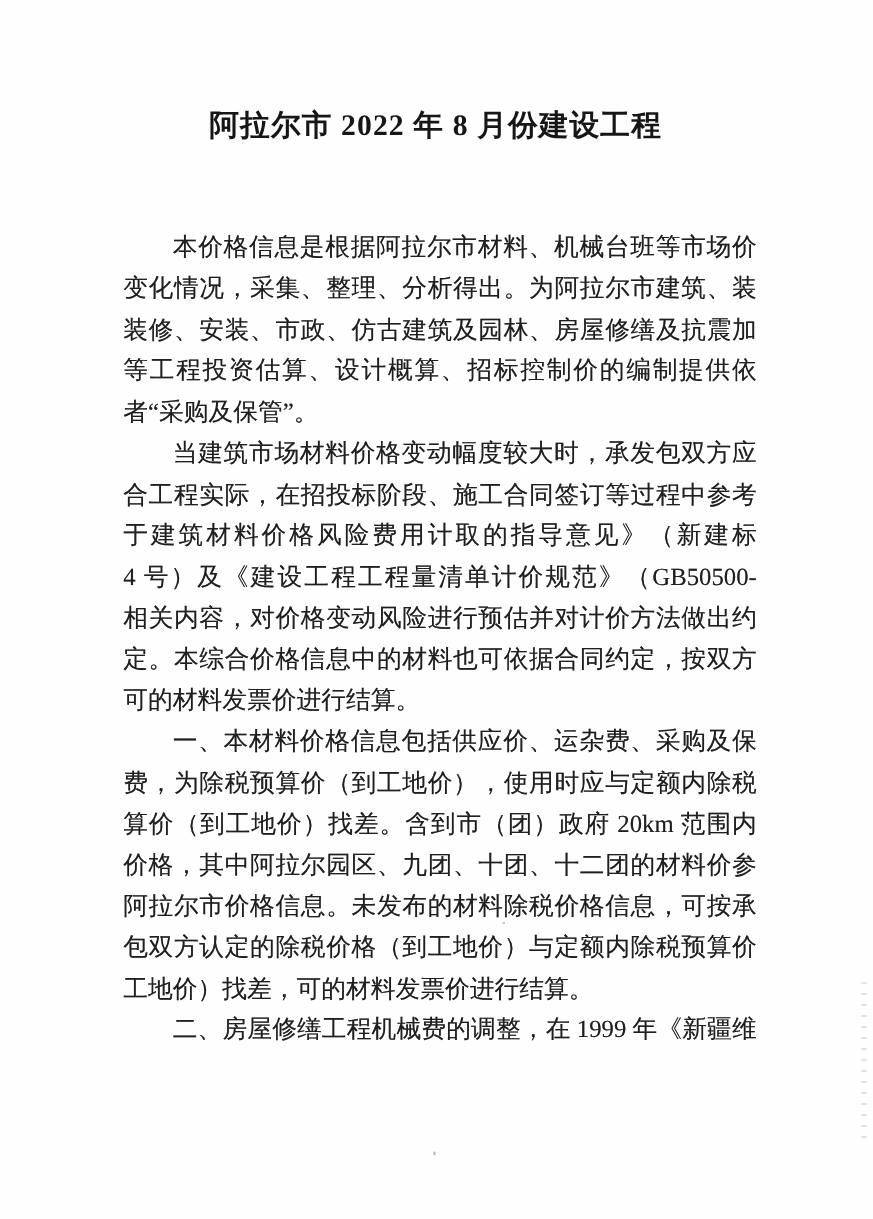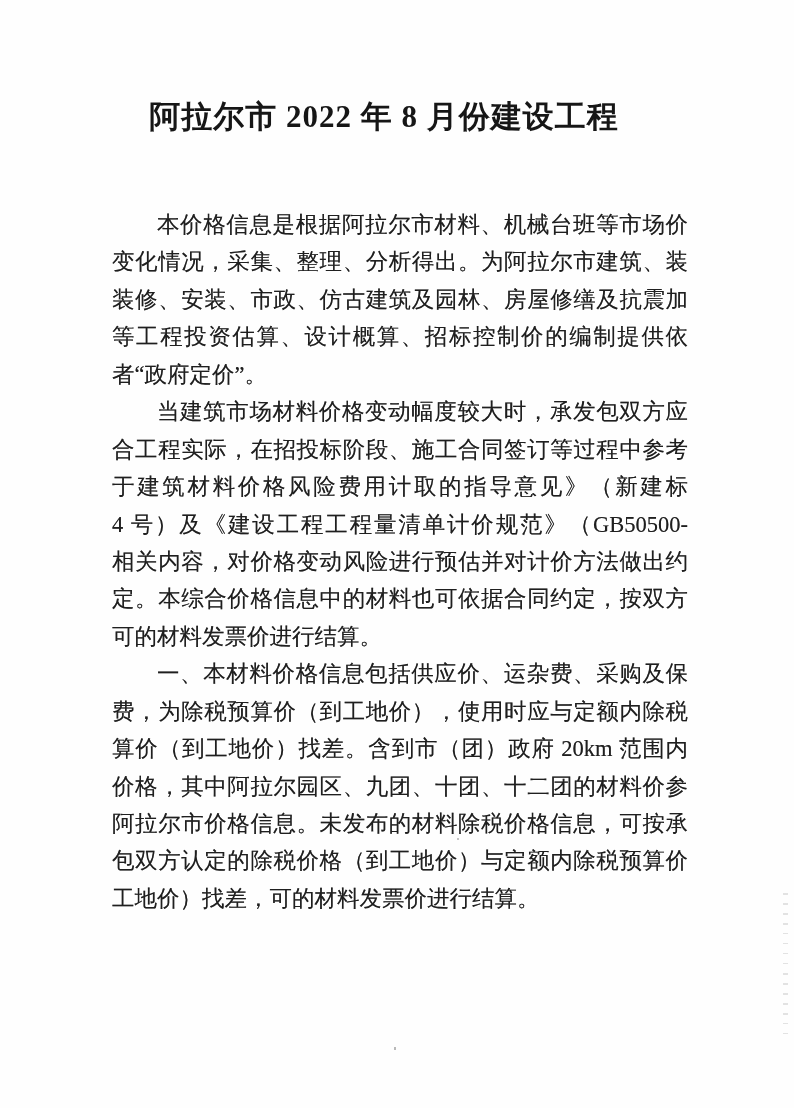--- a/index.html
+++ b/index.html
@@ -7,23 +7,23 @@
     position:relative;
     width:794px;height:1108px;
     background:#fefefe;
     overflow:hidden;
     font-family:"Liberation Serif","DejaVu Serif",serif;
     color:#1d1d1d;
   }
   
   .title{
     position:absolute;
-    top:76px;left:4px;width:760px;
+    top:76px;left:16px;width:760px;
     text-align:center;
-    font-size:31px;
+    font-size:27px;
     font-weight:bold;
     line-height:40px;
     letter-spacing:1px;
     color:#161616;
   }
   .title .tline{display:block;}
   
   .bodytext{
     position:absolute;
     top:206px;left:112px;width:576px;
@@ -59,37 +59,38 @@
   <h1 class="title">
     <span class="tline">阿拉尔市 2022 年 8 月份建设工程</span>
   </h1>
 
   <div class="bodytext">
 
     <div class="line indent">本价格信息是根据阿拉尔市材料、机械台班等市场价格</div>
     <div class="line">变化情况，采集、整理、分析得出。为阿拉尔市建筑、装饰</div>
     <div class="line">装修、安装、市政、仿古建筑及园林、房屋修缮及抗震加固</div>
     <div class="line">等工程投资估算、设计概算、招标控制价的编制提供依据，</div>
-    <div class="line short">者“政府定价”。</div>
+    <div class="line short">者“采购及保管”。</div>
 
     <div class="line indent">当建筑市场材料价格变动幅度较大时，承发包双方应结</div>
     <div class="line">合工程实际，在招投标阶段、施工合同签订等过程中参考《关</div>
     <div class="line">于建筑材料价格风险费用计取的指导意见》（新建标〔2008〕</div>
     <div class="line">4 号）及《建设工程工程量清单计价规范》（GB50500-2013）</div>
     <div class="line">相关内容，对价格变动风险进行预估并对计价方法做出约</div>
     <div class="line">定。本综合价格信息中的材料也可依据合同约定，按双方认</div>
     <div class="line short">可的材料发票价进行结算。</div>
 
     <div class="line indent">一、本材料价格信息包括供应价、运杂费、采购及保管</div>
     <div class="line">费，为除税预算价（到工地价），使用时应与定额内除税预</div>
     <div class="line">算价（到工地价）找差。含到市（团）政府 20km 范围内的</div>
     <div class="line">价格，其中阿拉尔园区、九团、十团、十二团的材料价参照</div>
     <div class="line">阿拉尔市价格信息。未发布的材料除税价格信息，可按承发</div>
     <div class="line">包双方认定的除税价格（到工地价）与定额内除税预算价（到</div>
     <div class="line short">工地价）找差，可的材料发票价进行结算。</div>
 
+    <div class="line indent">二、房屋修缮工程机械费的调整，在 1999 年《新疆维</div>
   </div>
 
   <div class="artifact-strip"></div>
   <div class="speck-1"></div>
   <div class="speck-2"></div>
 
 </div>
 
 </body></html>

